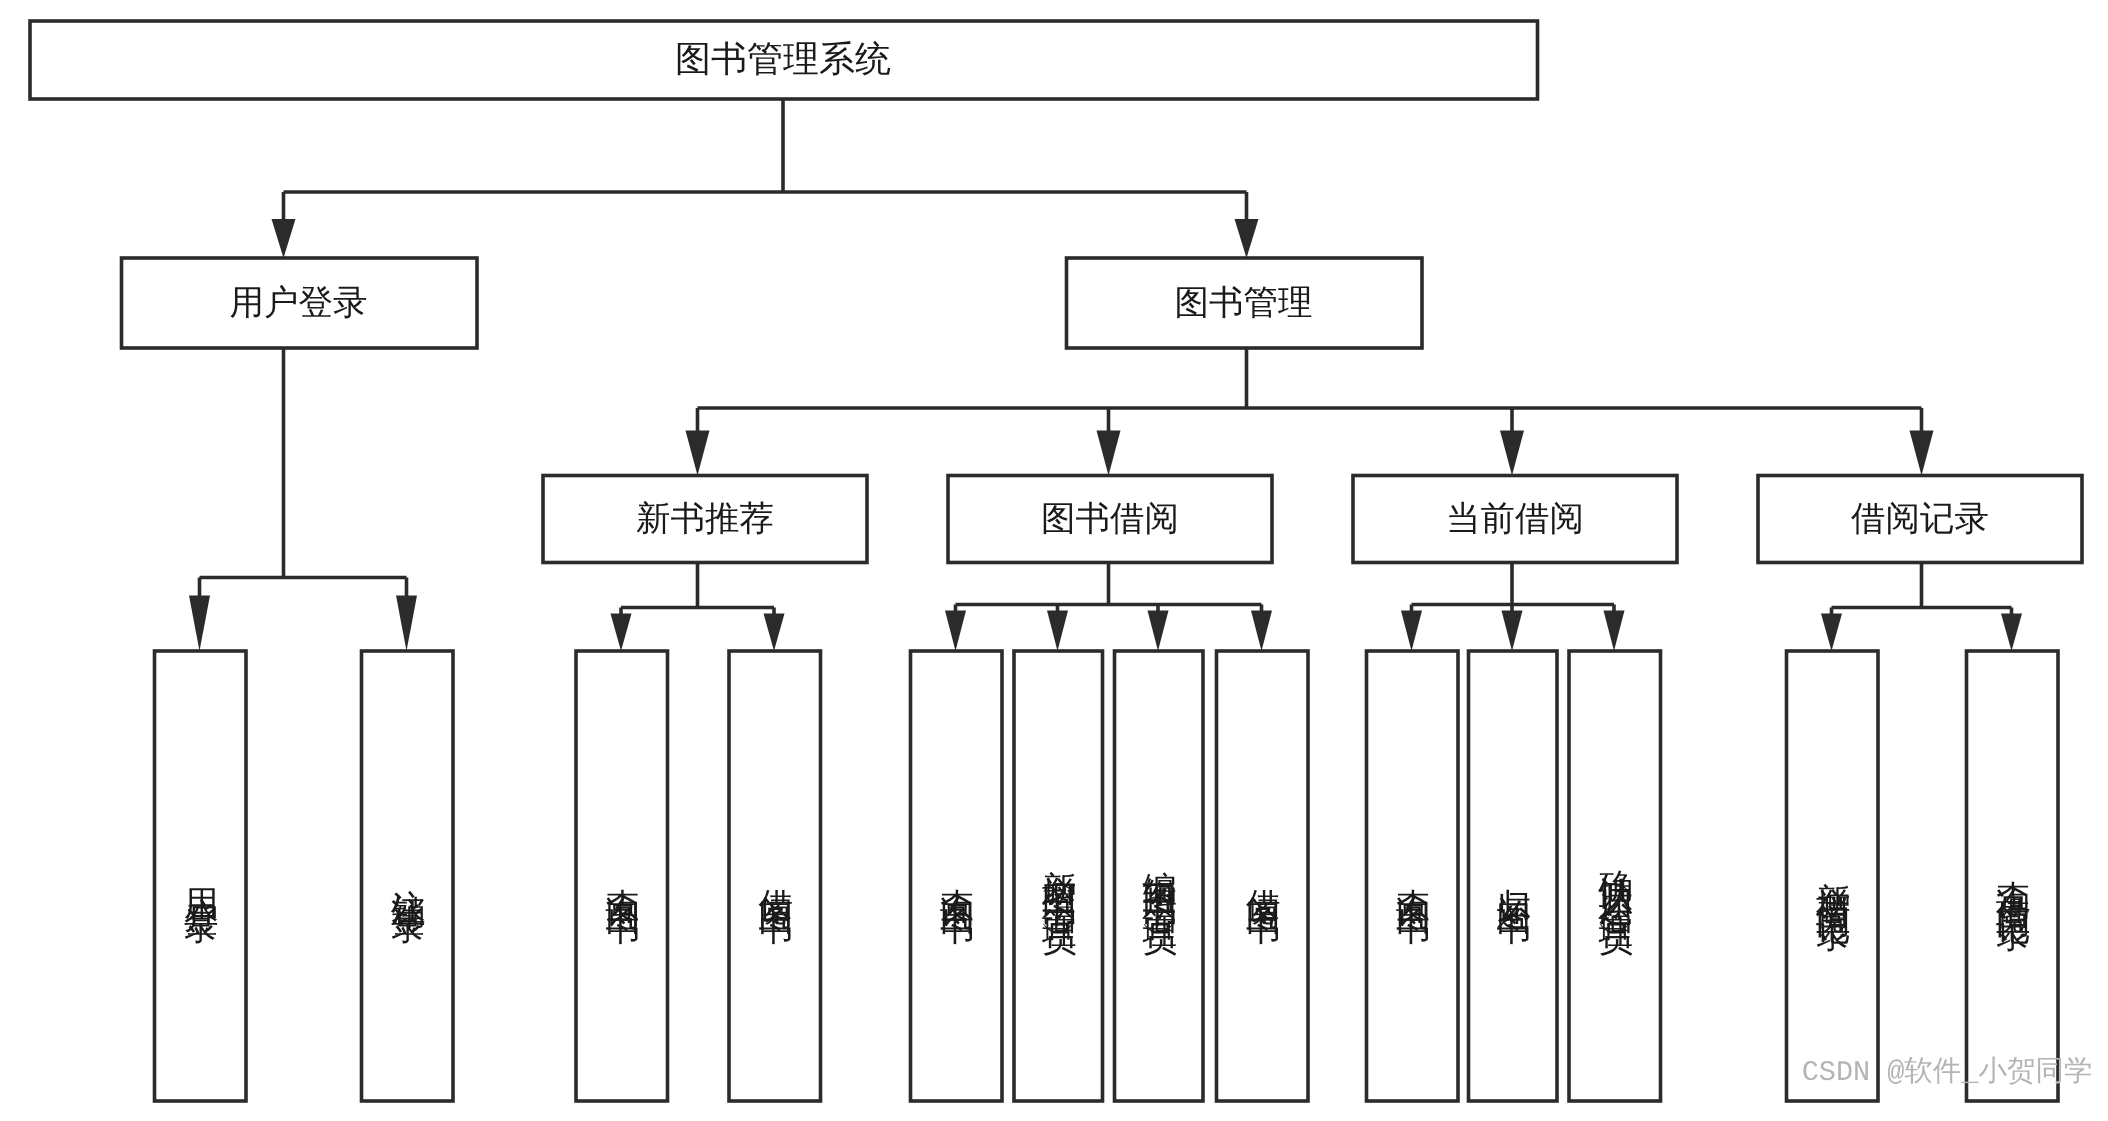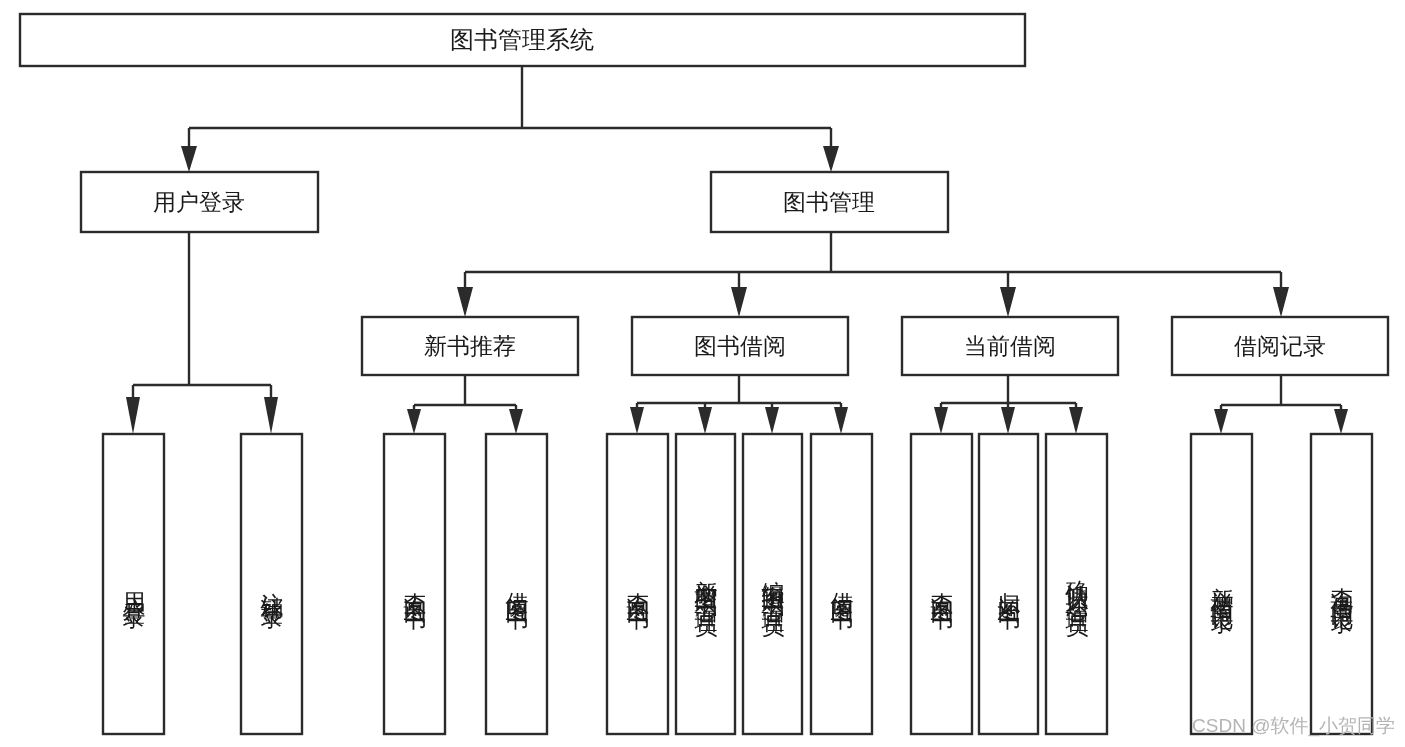--- a/index.html
+++ b/index.html
@@ -49,24 +49,24 @@
   }
   .label-v {
     font-size: 23px;
     writing-mode: vertical-rl;
     text-orientation: upright;
     letter-spacing: 5px;
   }
   .watermark {
     position: absolute;
     right: 10px;
-    bottom: 8px;
+    bottom: 20px;
     font-size: 19px;
     color: #b4b4b4;
-    font-family: Liberation Sans, sans-serif;
+    font-family: Liberation Mono, monospace;
     white-space: nowrap;
     pointer-events: none;
   }
 </style>
 </head>
 <body>
 
 <svg id="diagram" viewBox="0 0 1405 747">
 
   <g>

